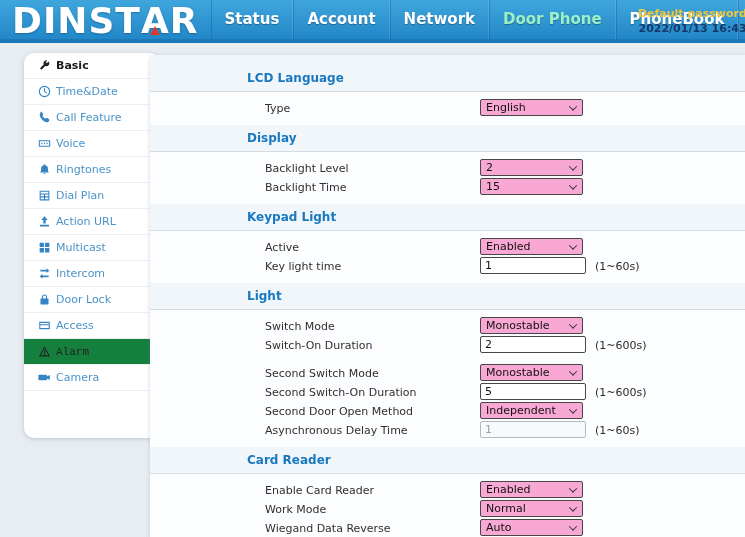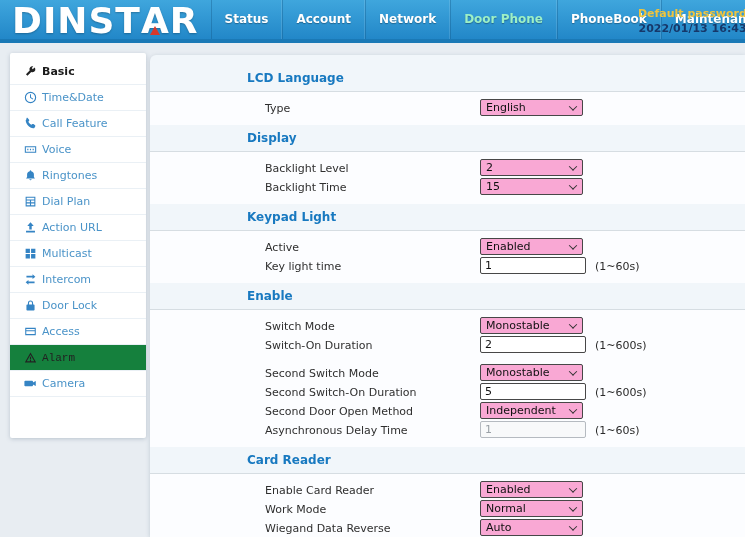--- a/index.html
+++ b/index.html
@@ -25,38 +25,38 @@
   }
   .logo-a { position:relative; display:inline-block; }
   .logo-tri {
     position:absolute; left:50%; transform:translateX(-50%); bottom:5px;
     width:0; height:0; border-left:5px solid transparent;
     border-right:5px solid transparent; border-bottom:9px solid #d9382b;
   }
   .nav { display:flex; margin-left:12px; flex:0 0 auto; }
   .nav-item {
     padding:0 13px; line-height:39px; color:#fff; font-weight:bold;
-    font-size:12px; text-shadow:0 1px 1px rgba(0,0,0,.3); cursor:pointer;
+    font-size:15px; text-shadow:0 1px 1px rgba(0,0,0,.3); cursor:pointer;
     border-left:1px solid rgba(18,84,130,.35);
     border-right:1px solid rgba(255,255,255,.12);
   }
   .nav-item.active { color:#9df0c6; }
   .hdr-info {
     position:absolute; top:6px; right:-6px; text-align:right;
     font-weight:bold; font-size:11px; line-height:15px; white-space:nowrap;
   }
   .notice { color:#efc43e; }
   .datetime { color:#16386a; }
 
   
   .sidebar {
-    position:absolute; left:10px; top:53px; width:136px; height:385px;
-    background:#fff; border-radius:2px;
+    position:absolute; left:24px; top:53px; width:136px; height:385px;
+    background:#fff; border-radius:10px;
     box-shadow:0 1px 4px rgba(100,120,140,.35);
-    padding-top:6px; overflow:hidden;
+    overflow:hidden;
   }
   .sitem {
     height:26px; display:flex; align-items:center; padding-left:14px;
     color:#4a93c8; cursor:pointer; border-bottom:1px solid #eaf0f5;
   }
   .sitem .ic { width:13px; height:13px; margin-right:5px; flex:0 0 auto; }
   .sitem--bold { color:#1b1b1b; font-weight:bold; }
   .sitem--selected { background:#15803d; color:#222;font-family:Liberation Mono, monospace; }
 
   
@@ -253,21 +253,21 @@
       <div class="row">
         <span class="lbl">Key light time</span>
         <input class="inp" type="text" value="1" style="">
         <span class="hint">(1~60s)</span>
       </div>
     </div>
   </div>
 
   <div class="section">
     <div class="title-band">
-        <span class="sec-title">Enable</span>
+        <span class="sec-title">Light</span>
       </div>
     <div class="sec-line"></div>
     <div class="rows">
       <div class="row">
         <span class="lbl">Switch Mode</span>
         <span class="select">
             <span class="sel-val">Monostable</span>
             <i class="chev"></i>
           </span>
       </div>

